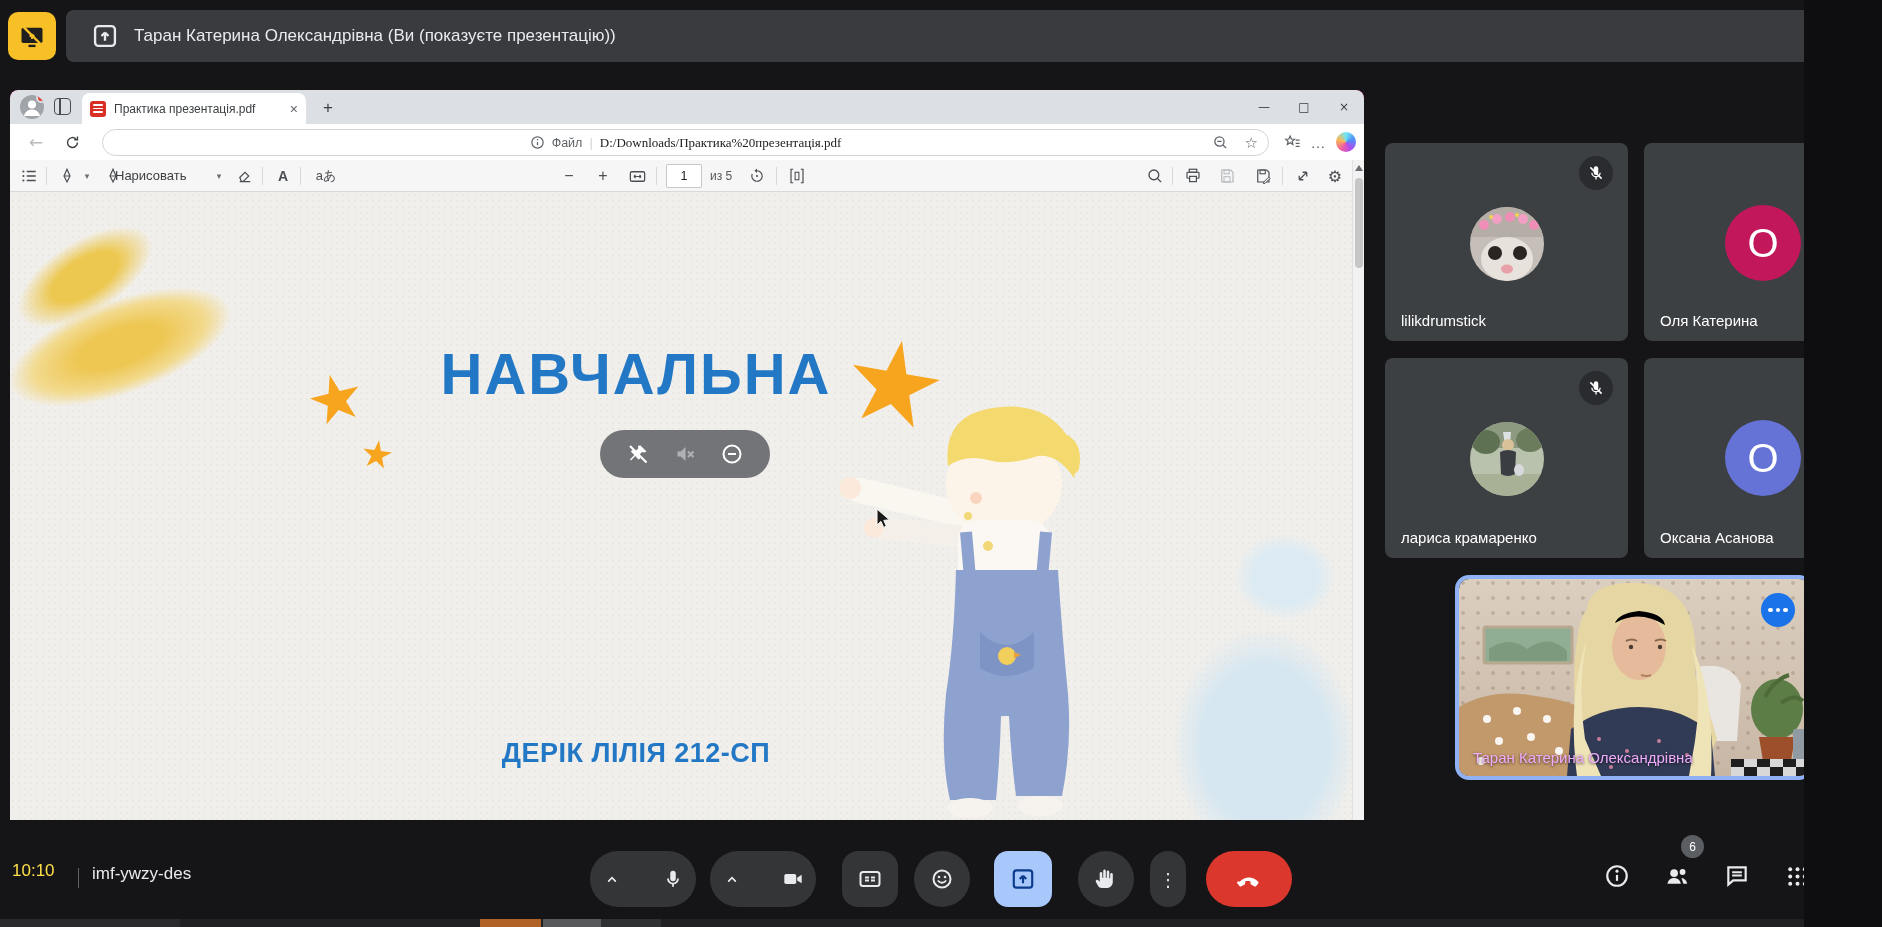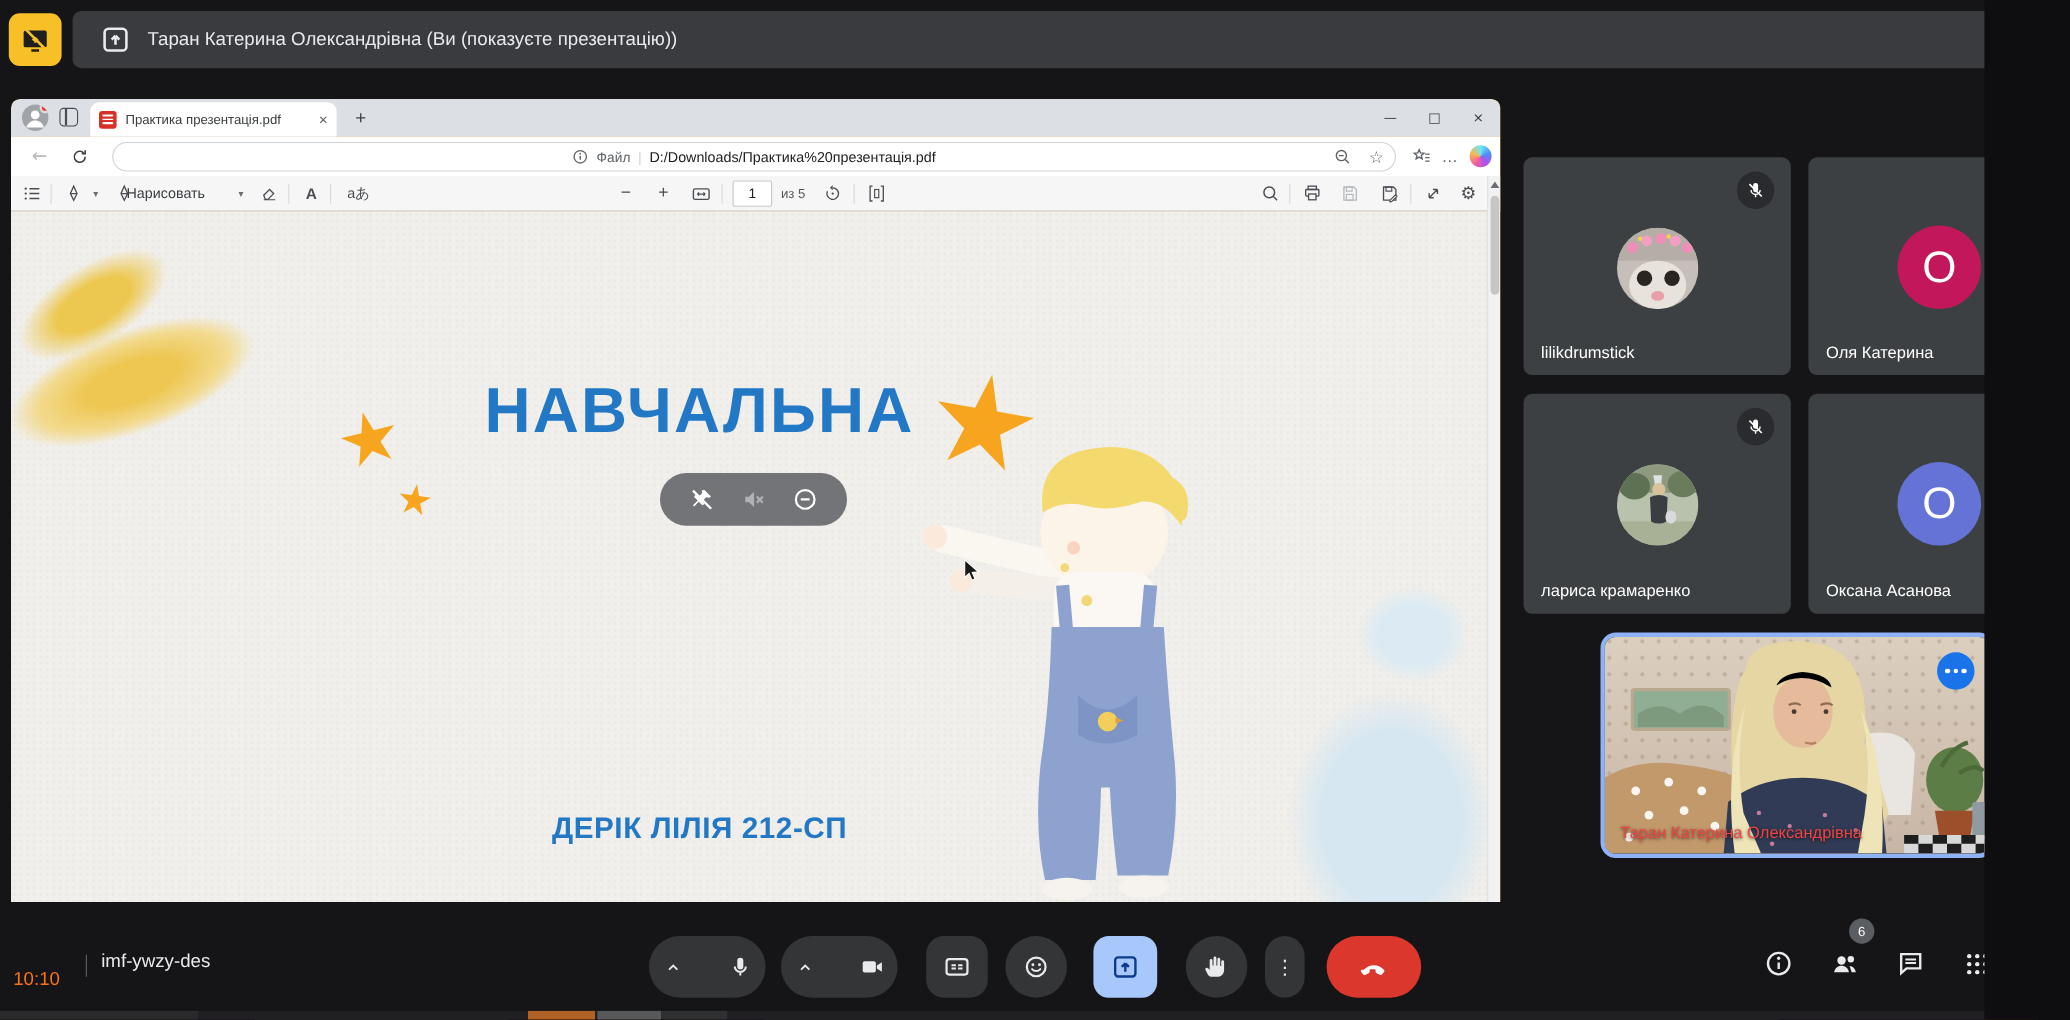--- a/index.html
+++ b/index.html
@@ -12,40 +12,40 @@
   
   .present-badge { left:8px; top:12px; width:48px; height:48px; border-radius:10px; background:#f6c026; }
   .toppill { left:66px; top:10px; width:1798px; height:52px; background:#3a3b3e; border-radius:8px; }
   .present-ind { left:24px; top:11px; width:30px; height:30px; }
   .presenter-label { left:68px; top:0; height:52px; display:flex; align-items:center; color:#e8eaed; font-size:17px; }
   .stopbtn { right:6px; top:7px; width:178px; height:40px; border:none; border-radius:20px; background:#a8c7fa;
              color:#0d3d8f; font-size:14.5px; font-weight:500; line-height:16px; text-align:center; cursor:pointer;
              font-family:"Liberation Sans",sans-serif; position:absolute; padding:0 14px; }
 
   
-  .browser { left:10px; top:90px; width:1354px; height:730px; background:#a16207; border-radius:8px 8px 0 0; overflow:hidden; }
+  .browser { left:10px; top:90px; width:1354px; height:730px; background:#ec4899; border-radius:8px 8px 0 0; overflow:hidden; }
   .tabstrip { left:0; top:0; width:100%; height:34px; background:#dce0e5; border-radius:8px 8px 0 0; }
   .bavatar { left:10px; top:5px; width:24px; height:24px; border-radius:50%; background:#a0a4a8; overflow:hidden; }
   .bavatar-dot { right:-2px; top:-2px; width:10px; height:10px; border-radius:50%; background:#e94235; border:2px solid #dce0e5; }
   .workspace-ico { left:44px; top:8px; width:17px; height:17px; border:1.8px solid #494c50; border-radius:4px; }
   .workspace-ico::after { content:""; position:absolute; left:4px; top:0; width:1.8px; height:100%; background:#494c50; }
   .tab { left:72px; top:3px; width:224px; height:31px; background:#fff; border-radius:8px 8px 0 0; display:flex; align-items:center; padding:0 8px; }
   .favicon { width:16px; height:16px; border-radius:3px; background:#d93025; display:flex; flex-direction:column; justify-content:center; gap:2px; padding:0 3px; flex:0 0 auto; }
   .favicon i { display:block; height:1.5px; background:#fff; border-radius:1px; }
   .tab-title { margin-left:8px; font-size:12px; color:#3c4043; white-space:nowrap; overflow:hidden; text-overflow:ellipsis; width:150px; }
   .tab-close { margin-left:auto; color:#5f6368; font-size:14px; cursor:pointer; }
   .newtab { left:306px; top:6px; width:24px; height:24px; color:#3c4043; font-size:17px; }
   .wctrl { top:0; height:34px; width:40px; color:#3c4043; font-size:12px; font-family:"DejaVu Sans",sans-serif; }
   .addressrow { left:0; top:34px; width:100%; height:36px; background:#fff; }
   .nav-back { left:16px; top:8px; width:20px; height:20px; color:#b8bbbe; font-size:17px; font-family:"DejaVu Sans",sans-serif; }
   .nav-refresh { left:52px; top:8px; width:20px; height:20px; }
   .urlpill { left:92px; top:5px; right:95px; height:27px; border:1px solid #d0d3d8; border-radius:14px; display:flex; align-items:center; padding:0 12px; gap:7px;justify-content:center; }
   .scheme { color:#5f6368; font-size:12.5px; }
   .url-div { color:#d0d3d8; font-size:13px; }
-  .url-text { color:#202124; font-size:13px; }
+  .url-text { color:#202124; font-size:13px;font-family:Liberation Serif, serif; }
   .pill-right { position:absolute; right:10px; display:flex; gap:16px; align-items:center; }
   .addr-extra { top:8px; width:20px; height:20px; color:#5f6368; }
   .copilot { border-radius:50%; width:20px; height:20px; background:conic-gradient(#6ee7f5,#4f8df7,#b14ef0,#f25f9a,#f7b955,#6ee7f5); }
   .star-glyph { color:#5f6368; font-size:15px; font-family:"DejaVu Sans",sans-serif; }
 
   .pdftoolbar { left:0; top:70px; width:100%; height:32px; background:#f6f6f6; border-bottom:1px solid #d9d9d9; }
   .tb { top:5px; width:22px; height:22px; color:#4a4d52; }
   .tbdiv { top:7px; width:1px; height:18px; background:#d8d8d8; }
   .tb-label { top:8px; color:#3c4043; font-size:13px; }
   .chev { color:#6a6d71; font-size:9px; }
@@ -80,24 +80,24 @@
   .tile-name { position:absolute; left:16px; bottom:12px; color:#fff; font-size:15px; font-weight:500; }
   .avatar-circ { position:absolute; left:50%; top:64px; transform:translateX(-50%); width:74px; height:74px; border-radius:50%; overflow:hidden; }
   .init-circ { position:absolute; left:50%; top:62px; transform:translateX(-50%); width:76px; height:76px; border-radius:50%;
     display:flex; align-items:center; justify-content:center; color:#fff; font-size:40px; }
 
   .selftile { left:1455px; top:575px; width:358px; height:205px; border:4px solid #8fb2f6; border-radius:14px; background:#000; overflow:hidden; }
   .vid { position:absolute; inset:0; background:linear-gradient(#dbcfc0,#cbb9a8);
     background-image:radial-gradient(circle at 4px 4px, rgba(146,120,98,.35) 1.5px, transparent 2.2px),linear-gradient(#dbcfc0,#c8b6a5); background-size:15px 15px,100% 100%; }
   .self-more { position:absolute; top:14px; right:14px; width:34px; height:34px; border-radius:50%; background:#1a73e8; display:flex; align-items:center; justify-content:center; gap:3px; cursor:pointer; }
   .self-more i { width:4.5px; height:4.5px; border-radius:50%; background:#fff; }
-  .self-name { position:absolute; left:14px; bottom:10px; color:#ef4444; font-size:15px; text-shadow:0 1px 3px rgba(0,0,0,.7);margin-top:16px; }
+  .self-name { position:absolute; left:14px; bottom:10px; color:#f0abfc; font-size:15px; text-shadow:0 1px 3px rgba(0,0,0,.7);margin-top:16px; }
 
   
-  .time-text { left:12px; top:880px; color:#f97316; font-size:17px; font-weight:500; }
+  .time-text { left:12px; top:861px; color:#fde047; font-size:17px; font-weight:500; }
   .bb-div { left:78px; top:868px; width:1px; height:20px; background:#5f6368; }
   .code-text { left:92px; top:864px; color:#e8eaed; font-size:17px; }
   .ctrl { top:851px; height:56px; background:#333537; cursor:pointer; }
   .ctrl-circle { border-radius:50%; width:56px; }
   .ctrl-pill { border-radius:28px; width:106px; display:flex; align-items:center; justify-content:space-between; padding:0 12px; }
   .ctrl-sq { border-radius:16px; width:56px; }
   .present-active { width:58px; border-radius:14px; background:#a8c7fa; }
   .dots-oval { width:36px; border-radius:18px; color:#e8eaed; font-size:18px; font-family:"DejaVu Sans",sans-serif; }
   .endcall { width:86px; border-radius:28px; background:#dc372c; }
   .right-ico { top:861px; width:30px; height:30px; cursor:pointer; }

